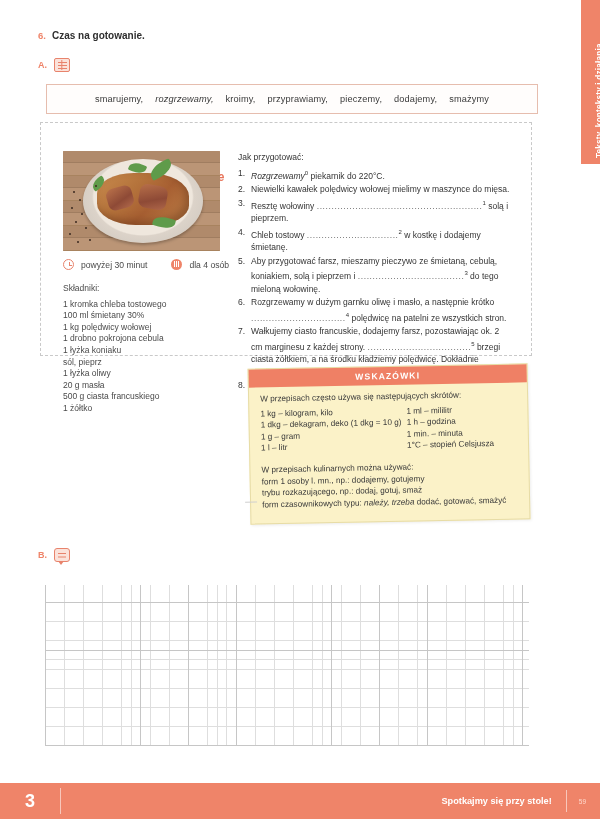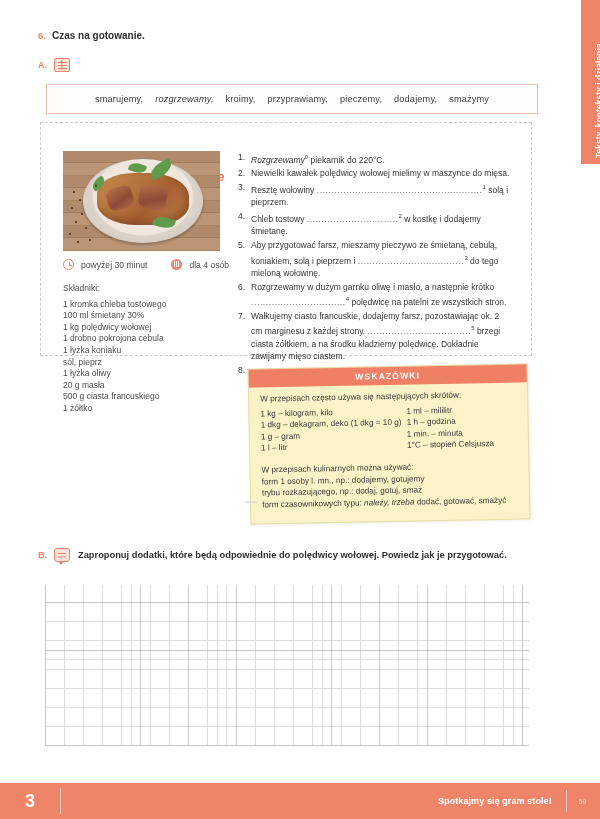--- a/index.html
+++ b/index.html
@@ -301,20 +301,21 @@
           <div>sól, pieprz</div>
           <div>1 łyżka oliwy</div>
           <div>20 g masła</div>
           <div>500 g ciasta francuskiego</div>
           <div>1 żółtko</div>
         </div>
     </div>
 
 
     <div id="steps">
+      <div class="steps-head">Jak przygotować:</div>
       <ol id="steps-list">
           <li><span class="n">1.</span><span class="ital">Rozgrzewamy</span><sup>0</sup><span> piekarnik do 220°C.</span></li>
           <li><span class="n">2.</span><span>Niewielki kawałek polędwicy wołowej mielimy w maszynce do mięsa.</span></li>
           <li><span class="n">3.</span><span>Resztę wołowiny </span><span class="dots">........................................................</span><sup>1</sup><span> solą i pieprzem.</span></li>
           <li><span class="n">4.</span><span>Chleb tostowy </span><span class="dots">...............................</span><sup>2</sup><span> w kostkę i dodajemy śmietanę.</span></li>
           <li><span class="n">5.</span><span>Aby przygotować farsz, mieszamy pieczywo ze śmietaną, cebulą, koniakiem, solą i pieprzem i </span><span class="dots">....................................</span><sup>3</sup><span> do tego mieloną wołowinę.</span></li>
           <li><span class="n">6.</span><span>Rozgrzewamy w dużym garnku oliwę i masło, a następnie krótko </span><span class="dots">................................</span><sup>4</sup><span> polędwicę na patelni ze wszystkich stron.</span></li>
           <li><span class="n">7.</span><span>Wałkujemy ciasto francuskie, dodajemy farsz, pozostawiając ok. 2 cm marginesu z każdej strony. </span><span class="dots">...................................</span><sup>5</sup><span> brzegi ciasta żółtkiem, a na środku kładziemy polędwicę. Dokładnie zawijamy mięso ciastem.</span></li>
           <li><span class="n">8.</span><span class="dots">................................</span><sup>6</sup><span> w piekarniku przez 30 minut.</span></li>
         </ol>
@@ -345,31 +346,30 @@
           <div><span>trybu rozkazującego, np.: dodaj, gotuj, smaż</span></div>
           <div><span>form czasownikowych typu: </span><span class="ital">należy, trzeba</span><span> dodać, gotować, smażyć</span></div>
         </div>
     </div>
     <div class="pin"></div>
   </div>
 
   <div id="ex-b-row">
     <span class="ex-letter">B.</span>
     <span class="icon-bubble"></span>
-    <span class="ex-text">Zaproponuj dodatki, które będą odpowiednie do polędwicy wołowej. Powiedz jak je przygotować.</span>
   </div>
 
   <div id="answer-grid"></div>
 
 </div>
 
 <div id="side-tab">
   <span class="side-label">Teksty, konteksty i działania</span>
 </div>
 
 <div id="footer">
   <div class="pagenum">3</div>
   <div class="divider"></div>
   <div class="spacer"></div>
-  <div class="ftitle">Spotkajmy się gram stole!</div>
+  <div class="ftitle">Spotkajmy się przy stole!</div>
   <div class="divider2"></div>
   <div class="fsub">59</div>
 </div>
 
 </body></html>

